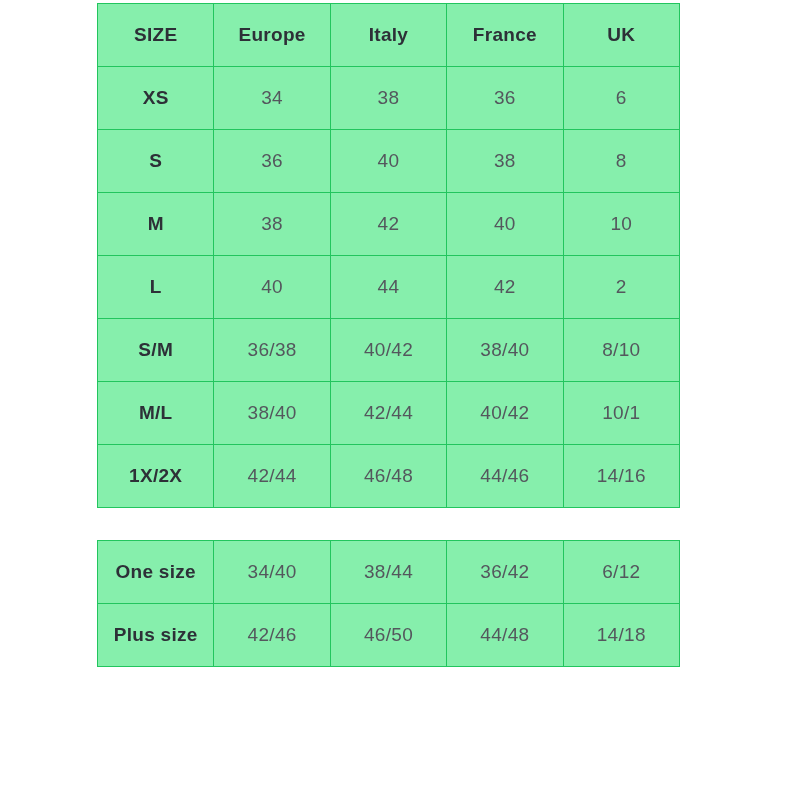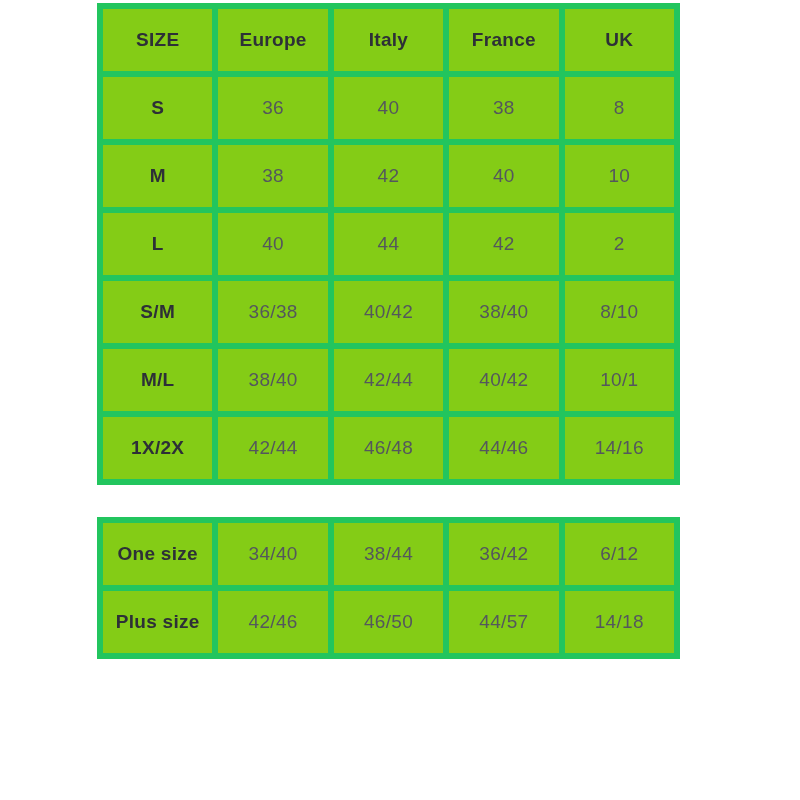--- a/index.html
+++ b/index.html
@@ -25,27 +25,27 @@
   table.size-table {
     border-collapse: collapse;
     table-layout: fixed;
     width: 583px;
   }
   table.size-table + table.size-table {
     margin-top: 32px;
   }
   .size-table th,
   .size-table td {
-    border: 6px solid #22c55e;
+    border: 1px solid #22c55e;
     height: 62px;
     text-align: center;
     vertical-align: middle;
     font-size: 19px;
     padding: 0;
-    background: #84cc16;
+    background: #86efac;
   }
   .size-table th,
   .size-table td.row-label {
     font-weight: 700;
     color: #2d3037;
     letter-spacing: 0.3px;
   }
   .size-table td.val {
     font-weight: 400;
     color: #54575d;
@@ -62,20 +62,27 @@
       <thead>
         <tr>
           <th>SIZE</th>
           <th>Europe</th>
           <th>Italy</th>
           <th>France</th>
           <th>UK</th>
         </tr>
       </thead>
       <tbody>
+        <tr>
+          <td class="row-label">XS</td>
+          <td class="val">34</td>
+          <td class="val">38</td>
+          <td class="val">36</td>
+          <td class="val">6</td>
+        </tr>
         <tr>
           <td class="row-label">S</td>
           <td class="val">36</td>
           <td class="val">40</td>
           <td class="val">38</td>
           <td class="val">8</td>
         </tr>
         <tr>
           <td class="row-label">M</td>
           <td class="val">38</td>
@@ -120,20 +127,20 @@
           <td class="row-label">One size</td>
           <td class="val">34/40</td>
           <td class="val">38/44</td>
           <td class="val">36/42</td>
           <td class="val">6/12</td>
         </tr>
         <tr>
           <td class="row-label">Plus size</td>
           <td class="val">42/46</td>
           <td class="val">46/50</td>
-          <td class="val">44/57</td>
+          <td class="val">44/48</td>
           <td class="val">14/18</td>
         </tr>
       </tbody>
     </table>
 
   </div>
 </div>
 
 </body></html>

